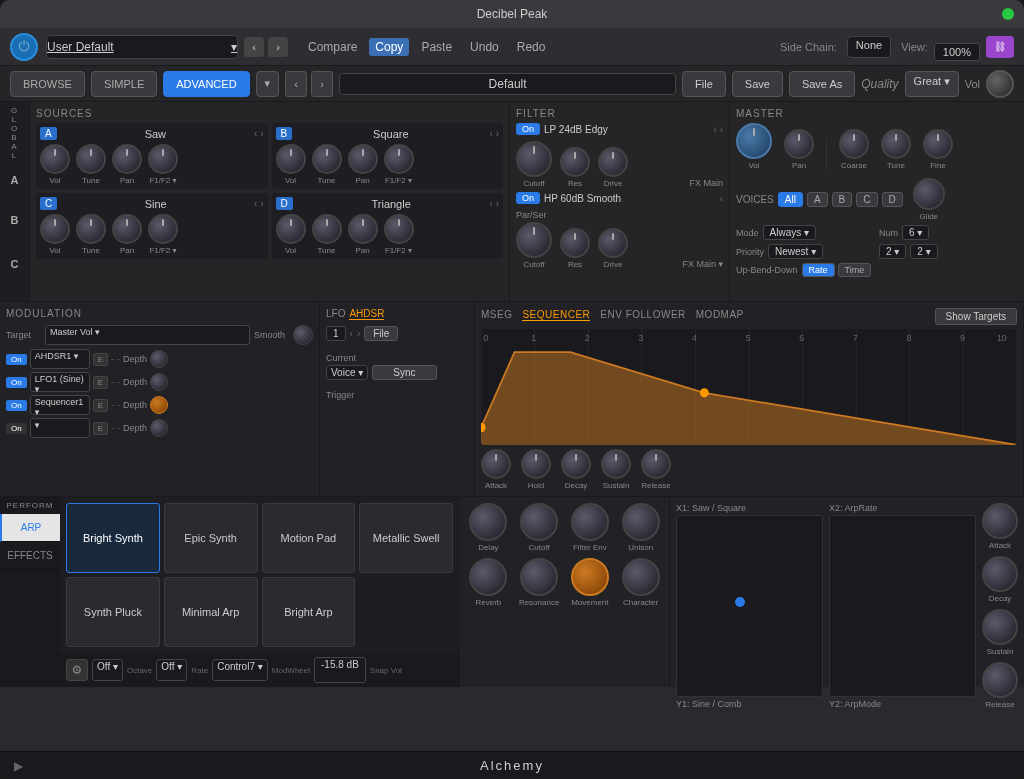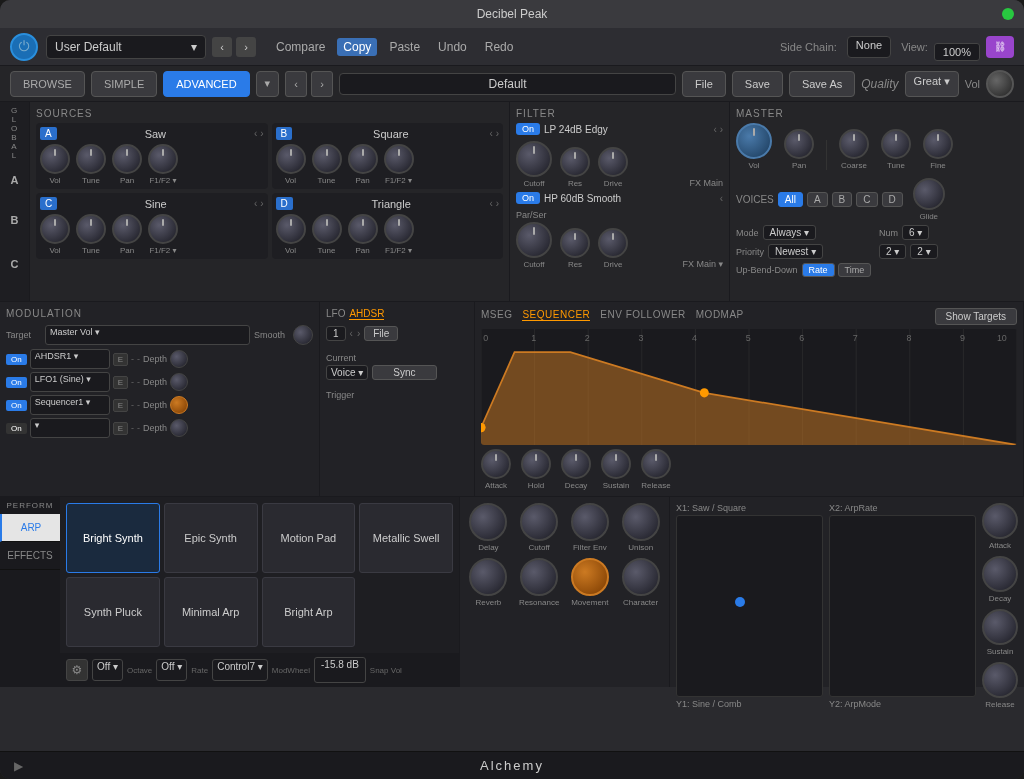--- a/index.html
+++ b/index.html
@@ -11,21 +11,21 @@
     .title-bar { background: #3a3a3e; height: 28px; display: flex; align-items: center; justify-content: center; position: relative; }
     .title-bar-title { color: #ccc; font-size: 12px; }
     .title-bar-controls { position: absolute; right: 10px; display: flex; gap: 6px; }
     .traffic-light { width: 12px; height: 12px; border-radius: 50%; }
     .tl-max { background: #28c840; }
     
     
     .top-bar { background: #2d2d32; height: 38px; display: flex; align-items: center; padding: 0 10px; border-bottom: 1px solid #1a1a1e; }
     .power-btn { width: 28px; height: 28px; border-radius: 50%; background: #1a6eb5; border: 2px solid #2a8fdd; display: flex; align-items: center; justify-content: center; cursor: pointer; margin-right: 8px; }
     .power-icon { color: #7ac; font-size: 14px; }
-    .preset-dropdown { background: #1a1a1e; color: #ccc; border: 1px solid #444; border-radius: 4px; padding: 2px 8px; font-size: 12px; width: 160px; height: 24px; display: flex; align-items: center; justify-content: space-between; cursor: pointer; }
+    .preset-dropdown { background: #1a1a1e; color: #ccc; border: 1px solid #444; border-radius: 4px; padding: 2px 0; font-size: 12px; width: 192px; height: 24px; display: flex; align-items: center; justify-content: space-between; cursor: pointer; text-decoration: underline; }
     .nav-arrows { display: flex; gap: 4px; margin: 0 6px; }
     .nav-arrow { background: #444; color: #ccc; border: none; border-radius: 3px; width: 20px; height: 20px; cursor: pointer; font-size: 11px; }
     .top-actions { display: flex; gap: 6px; margin-left: 8px; }
     .top-btn { background: transparent; color: #aaa; border: none; font-size: 12px; cursor: pointer; padding: 2px 6px; border-radius: 3px; }
     .top-btn.active { background: #3a6fb5; color: #fff; }
     .sidechain-row { margin-left: auto; display: flex; align-items: center; gap: 10px; }
     .sc-label { color: #888; font-size: 11px; }
     .sc-dropdown { background: #1a1a1e; color: #ccc; border: 1px solid #444; border-radius: 4px; padding: 2px 8px; font-size: 11px; height: 22px; }
     .view-row { display: flex; align-items: center; gap: 6px; }
     .view-val { color: #ccc; font-size: 11px; background: #1a1a1e; padding: 2px 8px; border-radius: 3px; border: 1px solid #444; margin-top: 10px; }
@@ -99,21 +99,21 @@
     .middle-section { height: 195px; display: flex; border-bottom: 1px solid #1a1a1e; }
     
     .modulation-panel { background: #222226; width: 320px; border-right: 1px solid #1a1a1e; padding: 6px; }
     .mod-title { color: #888; font-size: 10px; letter-spacing: 1px; margin-bottom: 6px; }
     .mod-row { display: flex; align-items: center; gap: 4px; margin-bottom: 4px; }
     .mod-label { color: #888; font-size: 9px; width: 35px; }
     .mod-dropdown { background: #1a1a1e; color: #ccc; border: 1px solid #444; border-radius: 3px; padding: 1px 4px; font-size: 9px; flex: 1; height: 20px; }
     .mod-smooth { width: 20px; height: 20px; border-radius: 50%; background: radial-gradient(circle at 35% 35%, #5a5a6a, #1a1a22); border: 1px solid #444; }
     .mod-source-row { display: flex; align-items: center; gap: 3px; margin-bottom: 3px; }
     .on-badge { background: #2a7be8; color: #fff; border-radius: 2px; padding: 1px 5px; font-size: 8px; cursor: pointer; }
-    .mod-source { background: #1a1a1e; color: #ccc; border: 1px solid #444; border-radius: 3px; padding: 1px 4px; font-size: 9px; width: 80px; height: 20px; }
+    .mod-source { background: #1a1a1e; color: #ccc; border: 1px solid #444; border-radius: 3px; padding: 1px 4px; font-size: 9px; width: 60px; height: 20px; }
     .e-btn { background: #333; color: #888; border: 1px solid #444; border-radius: 2px; padding: 1px 4px; font-size: 8px; cursor: pointer; }
     .depth-label { color: #888; font-size: 9px; }
     .depth-knob { width: 18px; height: 18px; border-radius: 50%; background: radial-gradient(circle at 35% 35%, #5a5a6a, #1a1a22); border: 1px solid #444; }
     .depth-knob-orange { width: 18px; height: 18px; border-radius: 50%; background: radial-gradient(circle at 35% 35%, #cc7a22, #7a3a00); border: 1px solid #cc7a22; }
     
     
     .lfo-panel { background: #222226; width: 155px; border-right: 1px solid #1a1a1e; padding: 6px; }
     .lfo-tabs { display: flex; gap: 4px; margin-bottom: 6px; }
     .lfo-tab { color: #888; font-size: 10px; cursor: pointer; }
     .lfo-tab.active { color: #f90; border-bottom: 1px solid #f90; }

